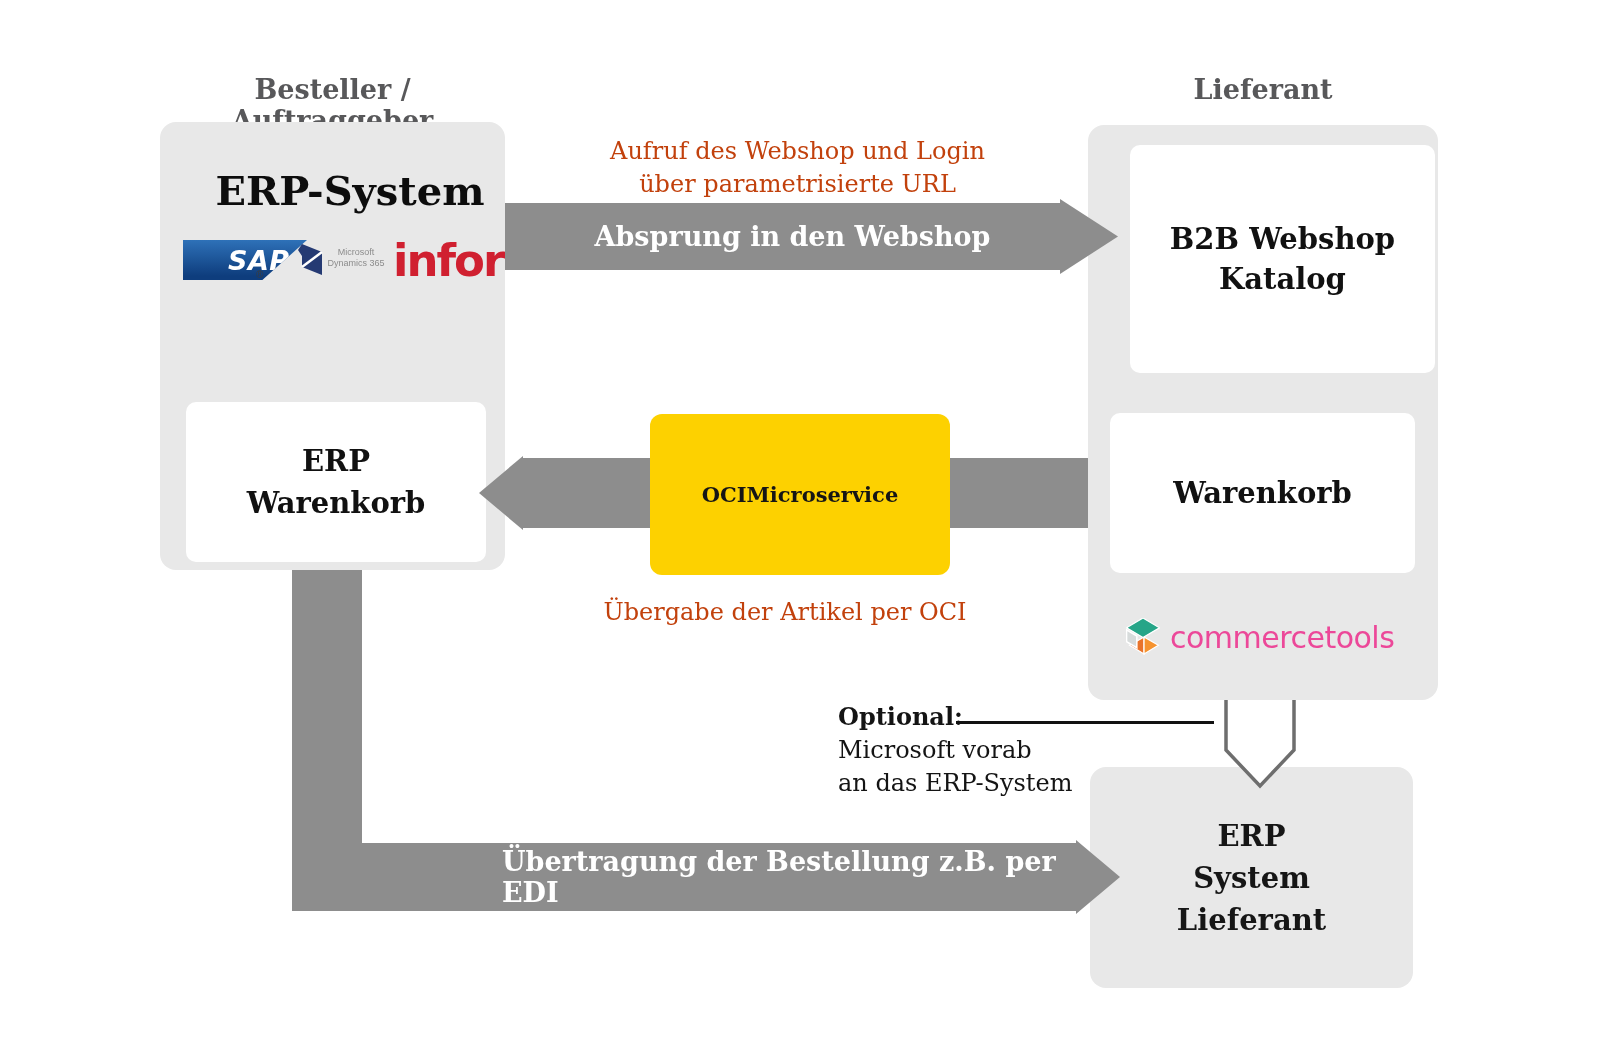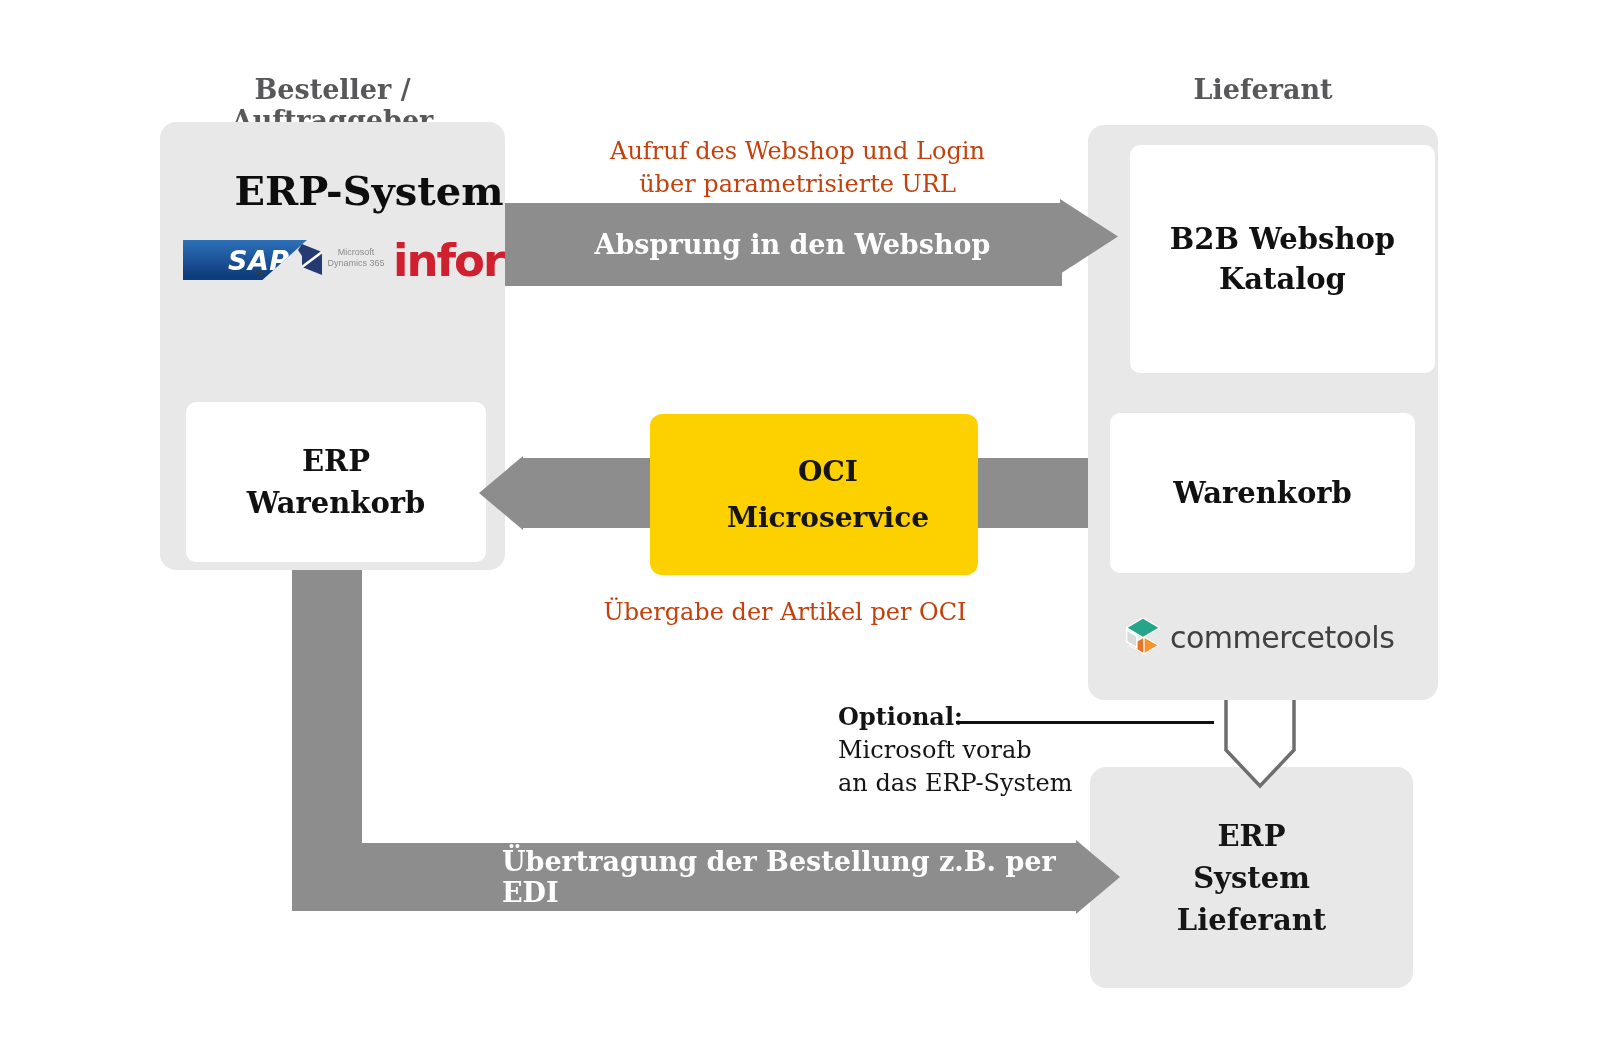--- a/index.html
+++ b/index.html
@@ -32,47 +32,47 @@
   
   .bar{background:#8d8d8d;}
   .arrow-label{color:#ffffff;font-weight:bold;font-size:27px;display:flex;align-items:center;
                justify-content:center;height:100%;}
   .head-right{background:#8d8d8d;clip-path:polygon(0 0,100% 50%,0 100%);}
   .head-left{background:#8d8d8d;clip-path:polygon(100% 0,0 50%,100% 100%);}
 
   .caption{font-size:24px;font-weight:normal;text-align:center;color:#c2410c;}
 
   
-  .oci-box{background:#fdd100;border-radius:12px;display:flex;flex-direction:column;
-           align-items:center;justify-content:center;font-weight:bold;font-size:28px;
-           line-height:46px;color:#151515;text-align:center;padding-left:28px;}
+  .oci-box{background:#fdd100;border-radius:12px;display:flex;flex-direction:row;
+           align-items:center;justify-content:center;font-weight:bold;font-size:21px;
+           line-height:46px;color:#151515;text-align:center;}
 
   
   .note{font-size:24px;line-height:33.5px;color:#141414;}
   .note .t{font-weight:bold;}
   .leader{background:#111111;height:2.5px;}
 
   
   .ct{display:flex;align-items:center;gap:10px;}
   .ct-text{font-family:"DejaVu Sans","Liberation Sans",sans-serif;font-size:30px;
-           color:#404040;letter-spacing:-0.5px;}
+           color:#ec4899;letter-spacing:-0.5px;}
 
   
   .z1{z-index:1}.z2{z-index:2}.z3{z-index:3}.z4{z-index:4}.z5{z-index:5}.z6{z-index:6}
 </style>
 </head>
 <body>
 
 <div class="stage">
 
   <div class="abs hdr" style="left:160px;top:74px;width:345px;">Besteller / Auftraggeber</div>
   <div class="abs hdr" style="left:1088px;top:74px;width:350px;">Lieferant</div>
 
   <div class="abs panel z1" style="left:160px;top:122px;width:345px;height:448px;"></div>
-  <div class="abs erp-title z2" style="left:160px;top:167px;width:380px;padding-left:19px;">ERP-System</div>
+  <div class="abs erp-title z2" style="left:160px;top:167px;width:380px;">ERP-System</div>
 
   <div class="abs sap z2" style="left:183px;top:240px;">
     <span class="sap-text">SAP</span>
   </div>
   <div class="abs sap-reg z3" style="left:256px;top:269px;">®</div>
 
   <svg class="abs z2" style="left:297px;top:243px;" width="26" height="33" viewBox="0 0 26 33">
     <path d="M5,1 L25,9 L25,32 L5,24 Z" fill="#253a73"></path>
     <line x1="5" y1="24" x2="25" y2="9" stroke="#ffffff" stroke-width="2.5"></line>
     <polygon points="1,7 5,1 5,13" fill="#253a73"></polygon>
@@ -84,21 +84,21 @@
 
   <div class="abs infor z2" style="left:393px;top:238px;">infor</div>
 
   <div class="abs white-box z2" style="left:186px;top:402px;width:300px;height:160px;">
     <div>ERP</div>
     <div>Warenkorb</div>
   </div>
 
   <div class="abs caption z6" style="left:500px;top:137px;width:595px;">Aufruf des Webshop und Login</div>
   <div class="abs caption z6" style="left:500px;top:170px;width:595px;">über parametrisierte URL</div>
-  <div class="abs bar z6" style="left:505px;top:203px;width:557px;height:83px;">
+  <div class="abs bar z6" style="left:505px;top:203px;width:557px;height:67px;">
     <div class="arrow-label" style="padding-left:18px;">Absprung in den Webshop</div>
   </div>
   <div class="abs head-right z6" style="left:1060px;top:199px;width:58px;height:75px;"></div>
 
   <div class="abs panel z4" style="left:1088px;top:125px;width:350px;height:575px;"></div>
   <div class="abs white-box z5" style="left:1110px;top:145px;width:305px;height:228px;line-height:40px;margin-left:20px;">
     <div>B2B Webshop</div>
     <div>Katalog</div>
   </div>
   <div class="abs white-box z5" style="left:1110px;top:413px;width:305px;height:160px;">

